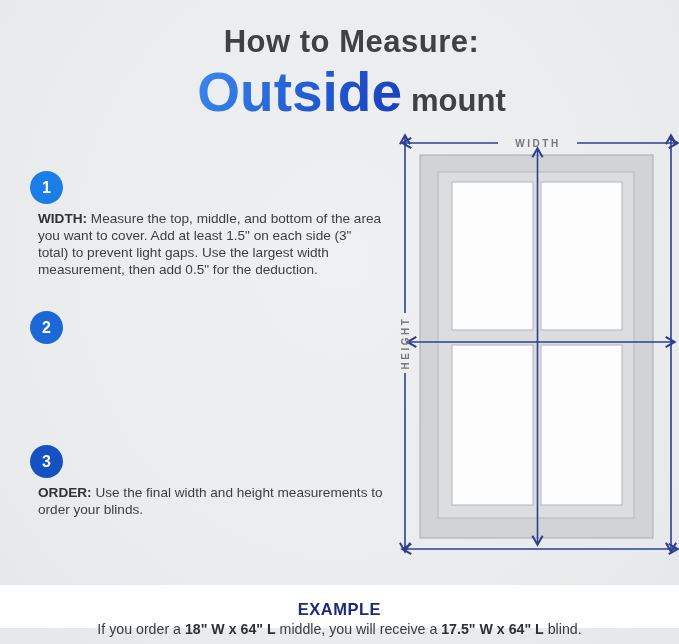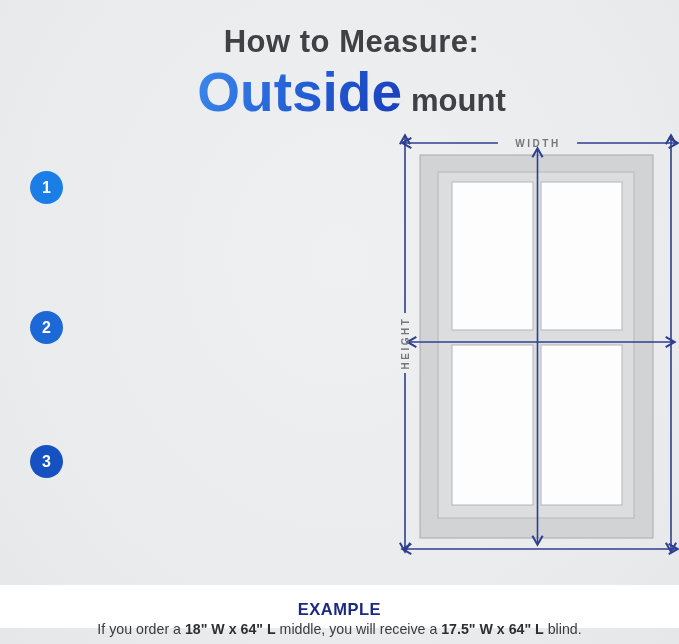--- a/index.html
+++ b/index.html
@@ -70,28 +70,30 @@
     <div class="title-line1">How to Measure:</div>
     <div class="title-line2">
       <span class="title-highlight">Outside</span><span class="title-suffix">mount</span>
     </div>
   </header>
 
   <section>
 
     <div class="step step-1">
       <div class="badge" style="background-color: rgb(27, 126, 231);">1</div>
+      <p><strong>WIDTH:</strong> <span>Measure the top, middle, and bottom of the area you want to cover. Add at least 1.5" on each side (3" total) to prevent light gaps. Use the largest width measurement, then add 0.5" for the deduction.</span></p>
     </div>
 
     <div class="step step-2">
       <div class="badge" style="background-color: rgb(28, 104, 214);">2</div>
     </div>
 
     <div class="step step-3">
       <div class="badge" style="background-color: rgb(22, 81, 193);">3</div>
+      <p><strong>ORDER:</strong> <span>Use the final width and height measurements to order your blinds.</span></p>
     </div>
 
   </section>
 
   <figure class="diagram">
     <svg viewBox="0 0 300 470" xmlns="http://www.w3.org/2000/svg">
       <defs>
         <marker id="ah" viewBox="0 0 10 10" refX="8" refY="5" markerWidth="8" markerHeight="8" orient="auto-start-reverse">
           <path d="M1.5,1 L8.5,5 L1.5,9" fill="none" stroke="#2e3f8f" stroke-width="1.6"></path>
         </marker>

